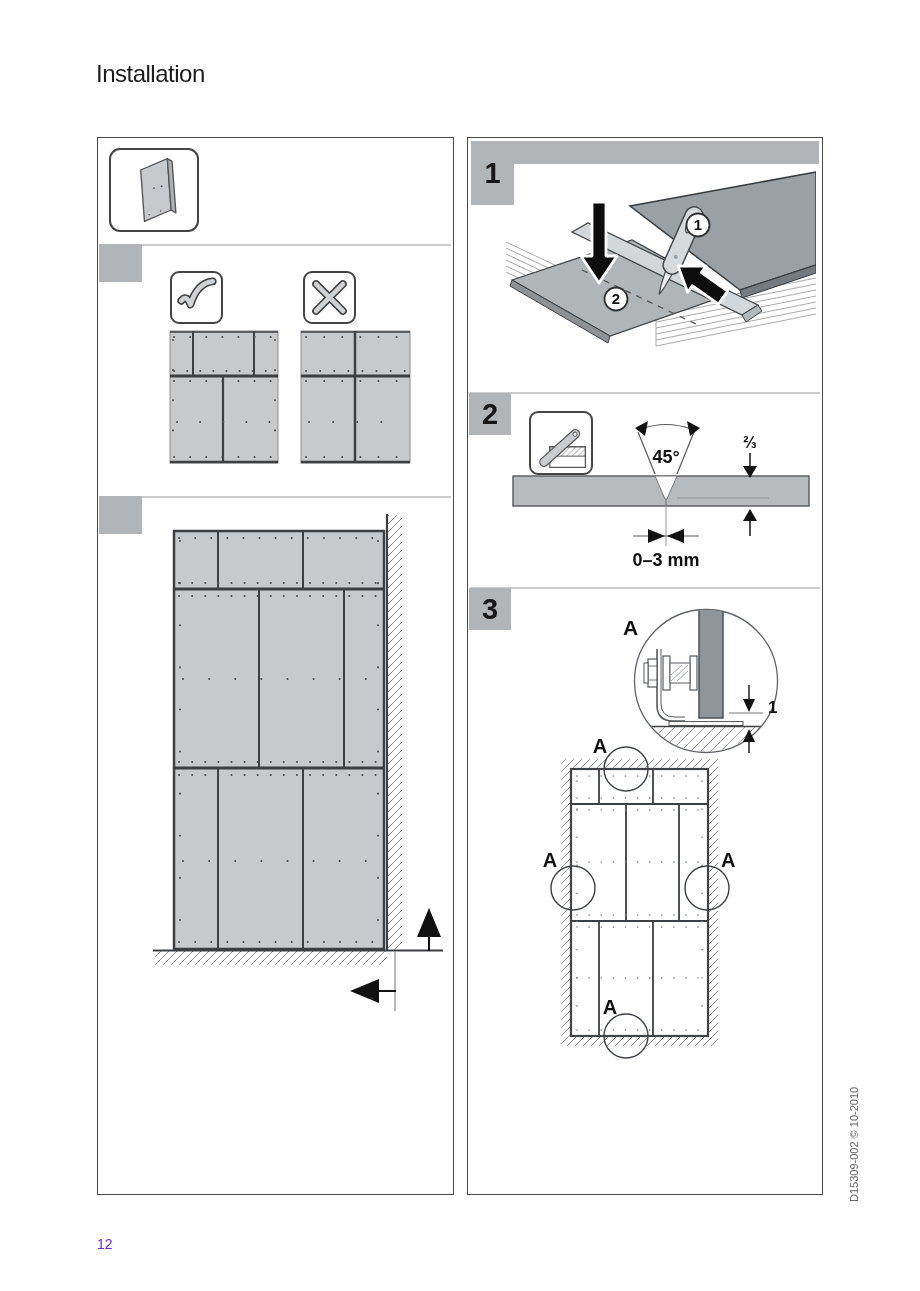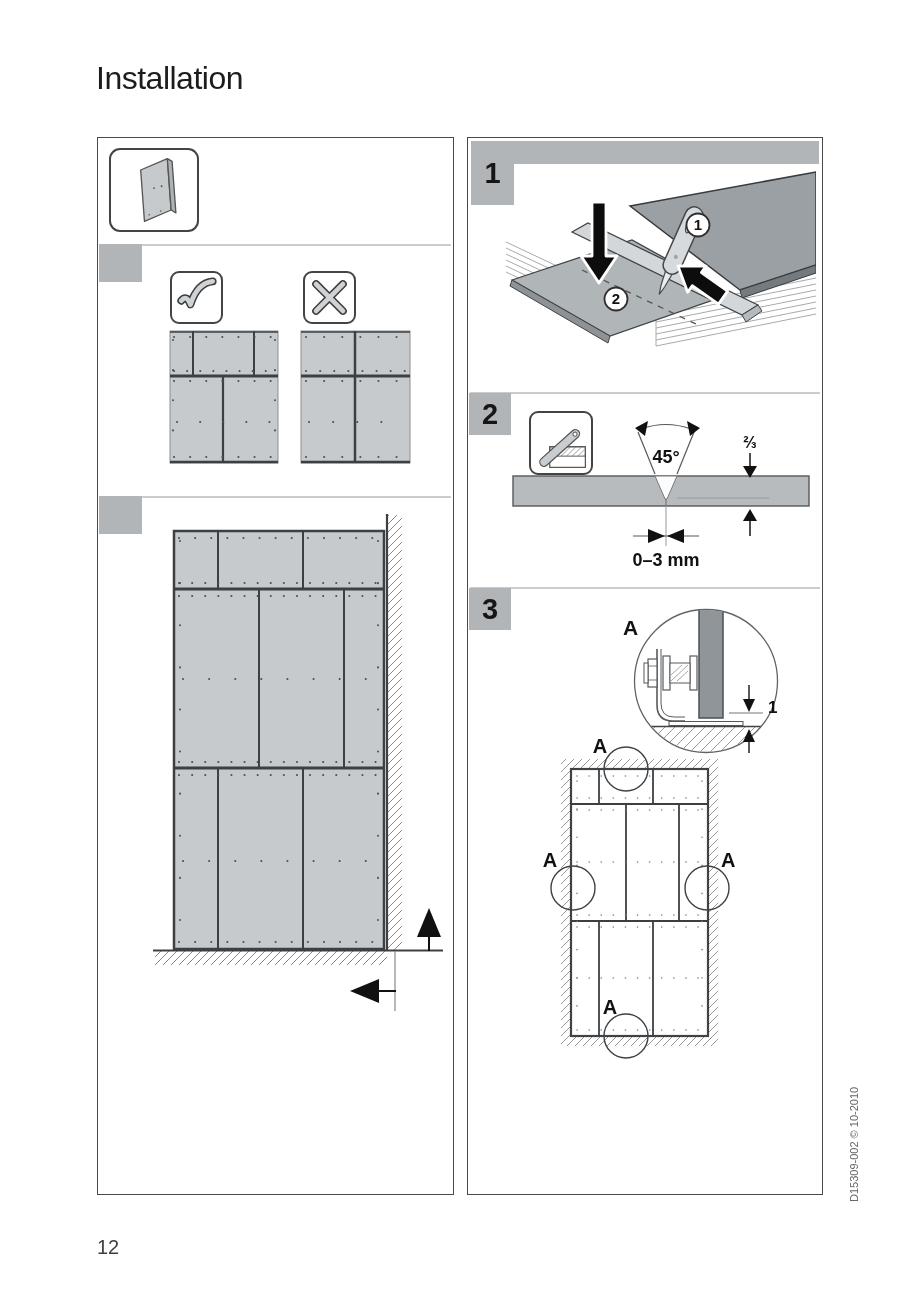--- a/index.html
+++ b/index.html
@@ -2,41 +2,41 @@
 <html style="--panel-fill: #c6cacc; --block-gray: #b2b5b7; --line-dark: #3c4043; --divider-gray: #cccccc; --board-dark: #9aa0a4; --arrow-black: #111111; --hatch-gray: #8a8a8a;"><head>
 <meta charset="utf-8">
 <style>
   :root{
     --panel-fill:#c6cacc; --block-gray:#b2b5b7; --line-dark:#3c4043;
     --divider-gray:#cccccc; --board-dark:#9aa0a4; --arrow-black:#111111; --hatch-gray:#8a8a8a;
   }
   *{margin:0;padding:0;box-sizing:border-box;}
   body{background:#fff;font-family:"Liberation Sans","DejaVu Sans",sans-serif;color:#1a1a1a;}
   .page{position:relative;width:920px;height:1291px;background:#fff;overflow:hidden;}
-  .title{position:absolute;left:96px;top:60px;font-size:32px;font-weight:400;letter-spacing:-0.5px;color:#1c1c1c;}
+  .title{position:absolute;left:96px;top:60px;font-size:24px;font-weight:400;letter-spacing:-0.5px;color:#1c1c1c;}
   .logo{position:absolute;left:606px;top:64px;display:flex;align-items:center;}
   .logo-square{display:inline-block;width:27px;height:30px;background:#201c1c;margin-right:7px;}
   .logo-text{font-size:37px;font-weight:700;letter-spacing:0.5px;color:#201c1c;}
   .panel{position:absolute;top:137px;height:1058px;border:1.6px solid #4a4a4a;background:#fff;}
   .left-panel{left:97px;width:357px;}
   .right-panel{left:467px;width:356px;}
   .divider{position:absolute;left:2px;right:2px;height:2px;background:var(--divider-gray);}
   .marker{position:absolute;left:1px;width:43px;height:38px;background:var(--block-gray);}
   .icon-box{position:absolute;border:2px solid #444;border-radius:9px;background:#fff;}
   .intro-icon-box{position:absolute;left:11px;top:10px;width:90px;height:84px;border:2px solid #444;border-radius:11px;background:#fff;}
   .step-bar{position:absolute;left:3px;right:3px;top:3px;height:23px;background:var(--block-gray);}
   .step-num{position:absolute;background:var(--block-gray);display:flex;align-items:center;justify-content:center;
             font-size:29px;font-weight:700;color:#161616;}
   .n1{left:3px;top:3px;width:43px;height:64px;}
   .n2{left:1px;top:255px;width:42px;height:42px;}
   .n3{left:1px;top:450px;width:42px;height:42px;}
   .abs{position:absolute;}
   .doc-code{position:absolute;left:848px;top:1202px;transform:rotate(-90deg);transform-origin:0 0;
             white-space:nowrap;font-size:11px;color:#666;}
-  .page-num{position:absolute;left:97px;top:1236px;font-size:20px;color:#404040;}
+  .page-num{position:absolute;left:97px;top:1236px;font-size:14px;color:#6d28d9;}
   
   .f-panel{fill:var(--panel-fill);}
   .s-dark{stroke:var(--line-dark);}
   .dots{stroke:#4c5054;stroke-width:2;stroke-linecap:round;fill:none;}
   .dots-light{stroke:#7e8184;stroke-width:1.6;stroke-linecap:round;fill:none;}
   svg text{font-family:"Liberation Sans","DejaVu Sans",sans-serif;}
 </style>
 </head>
 <body>
 

